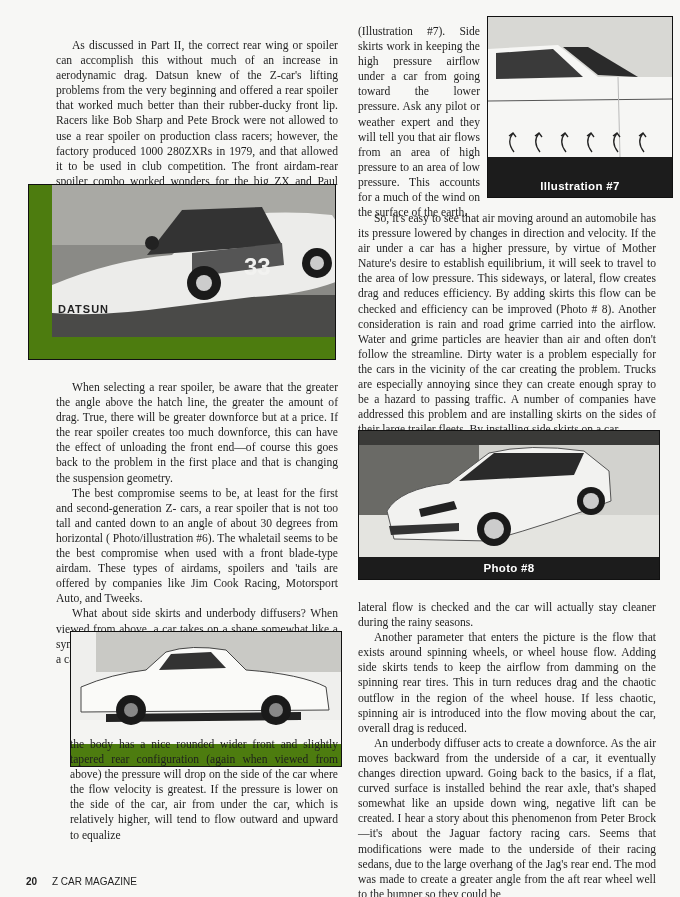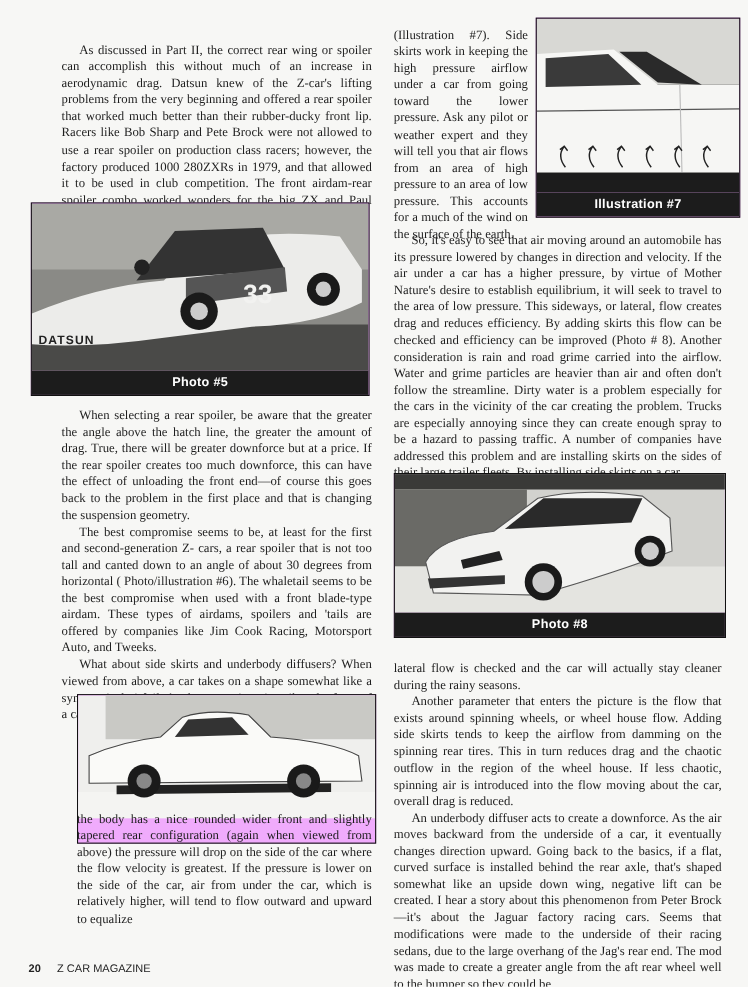--- a/index.html
+++ b/index.html
@@ -4,61 +4,60 @@
   <style>
     html, body { margin: 0; padding: 0; }
     body {
       width: 680px; height: 897px; background: #f7f7f5; position: relative; overflow: hidden;
       font-family: "Liberation Serif", "DejaVu Serif", serif; color: #1e1e1e;
     }
     .col { position: absolute; font-size: 11.6px; line-height: 15.1px; text-align: justify; }
     .col p { margin: 0; text-indent: 0; }
     .col p.ind { text-indent: 16px; }
     .photo {
-      position: absolute; background: #f0abfc; border: 1px solid #111; overflow: hidden;
+      position: absolute; background: #4d7c0f; border: 1px solid #111; overflow: hidden;
     }
     .photo .img { position: absolute; left: 0; top: 0; right: 0; }
     .photo .cap {
       position: absolute; left: 0; right: 0; bottom: 0; height: 22px; background: #1c1c1c;
       color: #fff; font-family: "Liberation Sans", "DejaVu Sans", sans-serif; font-weight: bold;
       font-size: 11.5px; text-align: center; line-height: 22px; letter-spacing: 0.3px;
     }
     .footer { position: absolute; left: 26px; top: 876px; font-family: "Liberation Sans", "DejaVu Sans", sans-serif; font-size: 10px; color: #222; }
     .footer .num { font-weight: bold; margin-right: 12px; }
     svg { display: block; }
   </style>
 </head>
 <body>
 
 <div class="col" style="left:56px; top:38px; width:282px;">
   <p class="ind">As discussed in Part II, the correct rear wing or spoiler can accomplish this without much of an increase in aerodynamic drag. Datsun knew of the Z-car's lifting problems from the very beginning and offered a rear spoiler that worked much better than their rubber-ducky front lip. Racers like Bob Sharp and Pete Brock were not allowed to use a rear spoiler on production class racers; however, the factory produced 1000 280ZXRs in 1979, and that allowed it to be used in club competition. The front airdam-rear spoiler combo worked wonders for the big ZX and Paul Newman (Photo #5).</p>
 </div>
 
 <div class="photo" style="left:28px; top:184px; width:306px; height:174px;">
-  <div class="img" style="height:152px;">
+  <div class="img" style="height:152px;margin-left:23px;">
     <svg width="306" height="152" viewBox="0 0 306 152">
       <rect x="0" y="0" width="306" height="152" fill="#8a8a86"></rect>
       <rect x="0" y="0" width="306" height="60" fill="#a9a9a4"></rect>
       <rect x="0" y="110" width="306" height="42" fill="#4a4a48"></rect>
       <path d="M0 100 Q60 75 120 70 L150 40 Q200 22 280 30 L300 60 L300 90 Q260 110 200 112 L120 122 Q50 132 0 128 Z" fill="#ececea"></path>
       <path d="M95 70 L130 25 L210 22 L230 60 Z" fill="#333"></path>
       <path d="M140 68 L230 58 L232 80 L140 92 Z" fill="#555"></path>
       <text x="192" y="90" font-family="Liberation Sans, sans-serif" font-weight="bold" font-size="24" fill="#f2f2f0">33</text>
       <text x="6" y="128" font-family="Liberation Sans, sans-serif" font-weight="bold" font-size="11" fill="#222" letter-spacing="1">DATSUN</text>
       <circle cx="100" cy="58" r="7" fill="#222"></circle>
       <circle cx="152" cy="98" r="17" fill="#1a1a1a"></circle>
         <circle cx="152" cy="98" r="8" fill="#ccc"></circle>
       <circle cx="265" cy="78" r="15" fill="#1a1a1a"></circle>
         <circle cx="265" cy="78" r="7" fill="#ccc"></circle>
     </svg>
   </div>
-  <div class="cap">Photo #5</div>
 </div>
 
-<div class="col" style="left:56px; top:370px; width:282px;">
+<div class="col" style="left:56px; top:380px; width:282px;">
   <p class="ind">When selecting a rear spoiler, be aware that the greater the angle above the hatch line, the greater the amount of drag. True, there will be greater downforce but at a price. If the rear spoiler creates too much downforce, this can have the effect of unloading the front end—of course this goes back to the problem in the first place and that is changing the suspension geometry.</p>
   <p class="ind">The best compromise seems to be, at least for the first and second-generation Z- cars, a rear spoiler that is not too tall and canted down to an angle of about 30 degrees from horizontal ( Photo/illustration #6). The whaletail seems to be the best compromise when used with a front blade-type airdam. These types of airdams, spoilers and 'tails are offered by companies like Jim Cook Racing, Motorsport Auto, and Tweeks.</p>
   <p class="ind">What about side skirts and underbody diffusers? When viewed from above, a car takes on a shape somewhat like a symmetrical airfoil. As the oncoming air strikes the front of a car, it is forced sideways and passes around the body. If</p>
 </div>
 
 <div class="photo" style="left:70px; top:631px; width:270px; height:134px;">
   <div class="img" style="height:112px;">
     <svg width="270" height="112" viewBox="0 0 270 112">
       <rect x="0" y="0" width="270" height="112" fill="#efefed"></rect>
       <rect x="25" y="0" width="245" height="40" fill="#c9c9c5"></rect>

